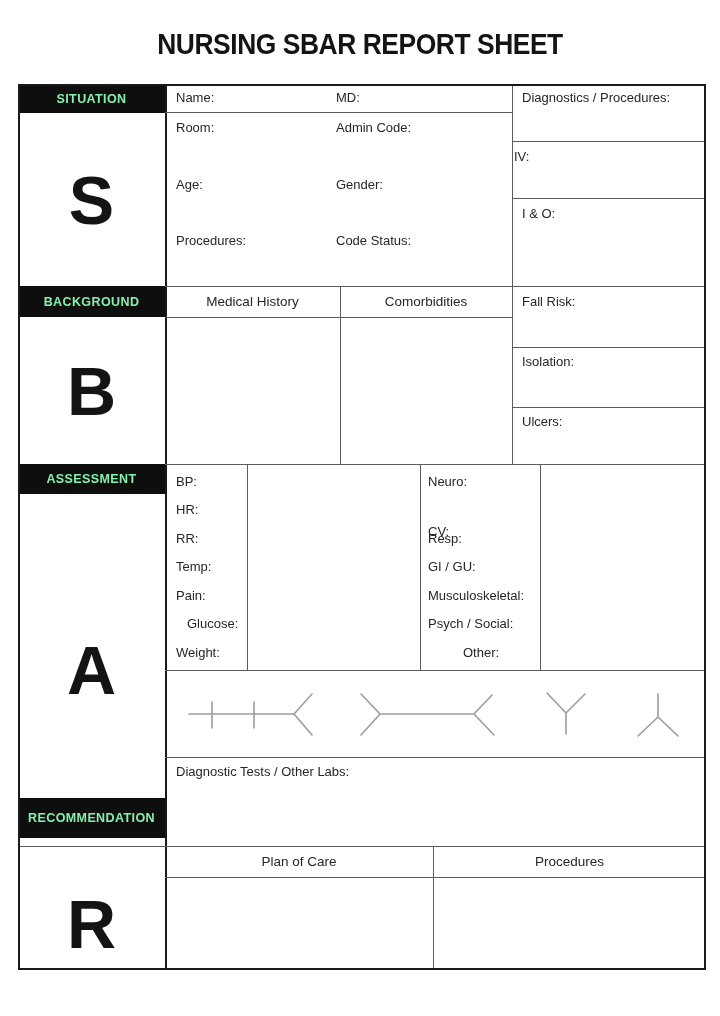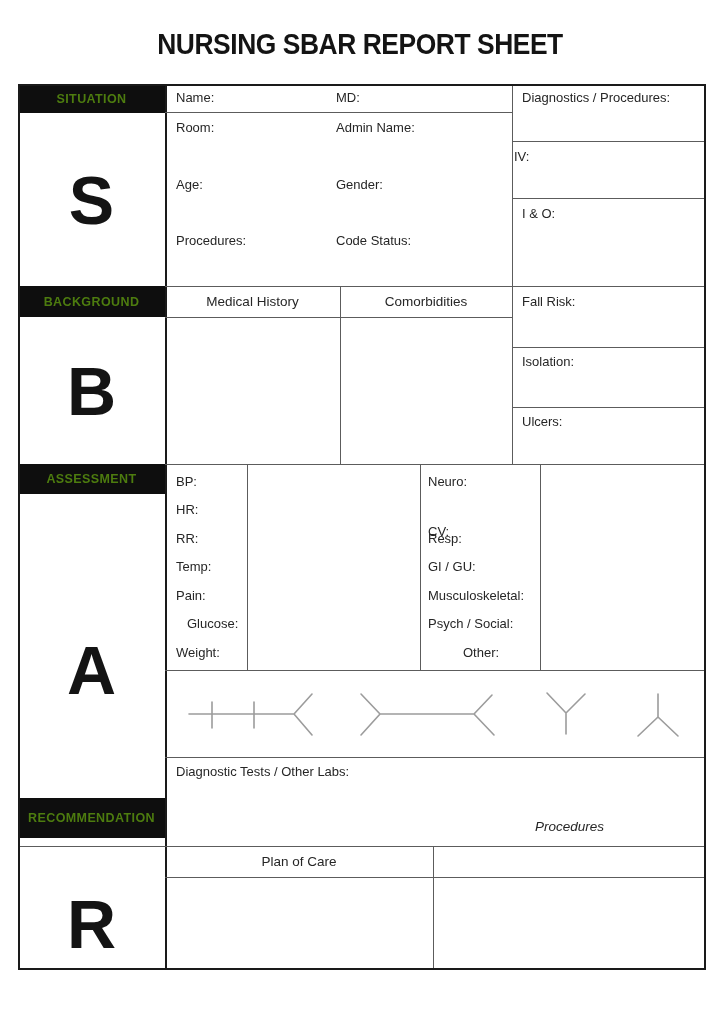--- a/index.html
+++ b/index.html
@@ -19,21 +19,21 @@
            border: 2px solid #1a1a1a; }
 
   
   .h, .v { position: absolute; background: #5c5c5c; }
   .h { height: 1px; }
   .v { width: 1px; }
   .thick { background: #1a1a1a; }
 
   
   .bar {
-    position: absolute; background: #0e0e0e; color: #4d7c0f;
+    position: absolute; background: #0e0e0e; color: #86efac;
     display: flex; align-items: center; justify-content: center;
     font-size: 12.5px; font-weight: 700; letter-spacing: 0.4px; white-space: nowrap;
   }
 
   
   .big-letter {
     position: absolute; display: flex; align-items: center; justify-content: center;
     font-size: 68px; font-weight: 700; color: #141414;
   }
 
@@ -99,21 +99,21 @@
   <div class="bar" style="left:18px; top:798px; width:147px; height:40px;">RECOMMENDATION</div>
 
   <div class="big-letter" style="left:18px; top:113px; width:147px; height:173px;">S</div>
   <div class="big-letter" style="left:18px; top:317px; width:147px; height:147px;">B</div>
   <div class="big-letter" style="left:18px; top:494px; width:147px; height:352px;">A</div>
   <div class="big-letter" style="left:18px; top:877px; width:147px; height:93px;">R</div>
 
   <div class="lbl" style="left:176px; top:90px;">Name:</div>
   <div class="lbl" style="left:336px; top:90px;">MD:</div>
   <div class="lbl" style="left:176px; top:120px;">Room:</div>
-  <div class="lbl" style="left:336px; top:120px;">Admin Name:</div>
+  <div class="lbl" style="left:336px; top:120px;">Admin Code:</div>
   <div class="lbl" style="left:176px; top:177px;">Age:</div>
   <div class="lbl" style="left:336px; top:177px;">Gender:</div>
   <div class="lbl" style="left:176px; top:233px;">Procedures:</div>
   <div class="lbl" style="left:336px; top:233px;">Code Status:</div>
 
   <div class="lbl" style="left:522px; top:90px;">Diagnostics / Procedures:</div>
   <div class="lbl" style="left:514px; top:149px;">IV:</div>
   <div class="lbl" style="left:522px; top:206px;">I &amp; O:</div>
   <div class="lbl" style="left:522px; top:294px;">Fall Risk:</div>
   <div class="lbl" style="left:522px; top:354px;">Isolation:</div>
@@ -151,17 +151,17 @@
       </g>
       <g>
         <path d="M492 23 V46 M492 46 L472 65 M492 46 L512 65"></path>
       </g>
     </g>
   </svg>
 
   <div class="lbl" style="left:176px; top:764px;">Diagnostic Tests / Other Labs:</div>
 
   <div class="hdr" style="left:165px; top:854px; width:268px;">Plan of Care</div>
-  <div class="hdr" style="left:433px; top:819px; width:273px;font-style:italic;">Procedures</div>
+  <div class="hdr" style="left:433px; top:854px; width:273px;">Procedures</div>
 
   <div class="frame"></div>
 
 </div>
 
 </body></html>

